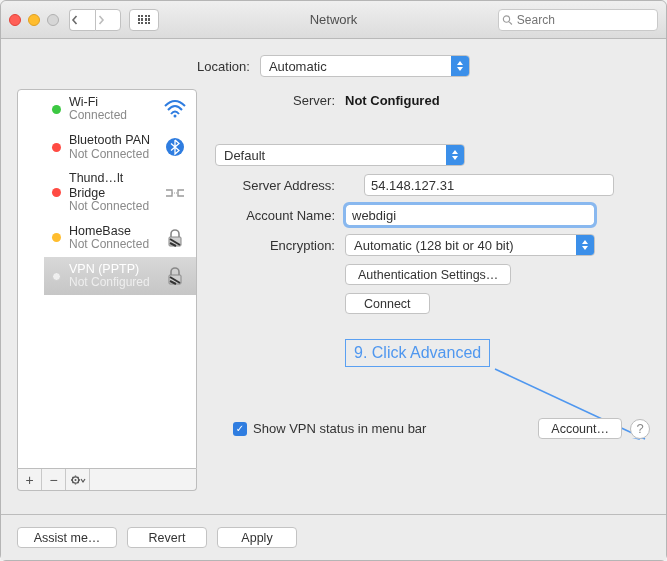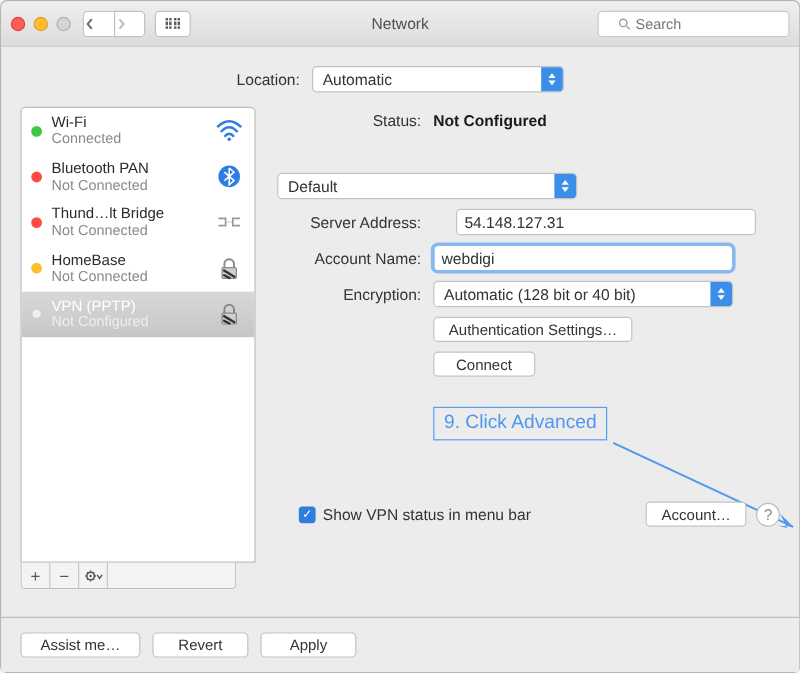--- a/index.html
+++ b/index.html
@@ -50,21 +50,21 @@
   }
   .grid-icon { display: grid; grid-template-columns: repeat(4, 2.2px); grid-gap: 1.3px; }
   .grid-icon span { width: 2.2px; height: 2.2px; background: #5a5a5a; }
   .title {
     position: absolute; left: 0; right: 0; text-align: center;
     font-size: 13px; color: #4f4f4f; pointer-events: none;
   }
   .search {
     margin-left: auto; width: 160px; height: 22px;
     background: #fff; border: 1px solid #c9c9c9; border-radius: 4px;
-    display: flex; align-items: center; padding: 0 16px; color: #aaa;
+    display: flex; align-items: center; padding: 0 3px; color: #aaa;
   }
   .search input {
     border: none; outline: none; font-size: 12px; color: #666;
     width: 100%; background: transparent;
   }
   .content { padding: 0 16px 12px 16px; }
   .location-row {
     text-align: center; padding: 16px 0 12px 0;
     display: flex; align-items: center; justify-content: center; gap: 10px;
     color: #333;
@@ -80,22 +80,22 @@
     display: flex; flex-direction: column; align-items: center; justify-content: center;
   }
   .select .cap::before, .select .cap::after {
     content: ""; width: 0; height: 0; border-left: 3.5px solid transparent;
     border-right: 3.5px solid transparent;
   }
   .select .cap::before { border-bottom: 4px solid #fff; margin-bottom: 2px; }
   .select .cap::after { border-top: 4px solid #fff; }
   .main { display: flex; gap: 18px; }
   .sidebar {
-    width: 196px; background: #fff; border: 1px solid #bdbdbd;
-    border-radius: 4px 4px 0 0; height: 380px; overflow: hidden;
+    width: 180px; background: #fff; border: 1px solid #bdbdbd;
+    border-radius: 4px 4px 0 0; height: 380px; overflow: hidden; padding-left: 26px;
   }
   .sb-item {
     display: flex; align-items: center; gap: 8px;
     padding: 5px 8px; position: relative; border: none; width: 100%;
     text-align: left; background: transparent; cursor: pointer;
   }
   .sb-item.selected { background: linear-gradient(#d8d8d8, #c6c6c6); }
   .dot { width: 9px; height: 9px; border-radius: 50%; flex-shrink: 0; }
   .dot.green { background: #3cc842; }
   .dot.red { background: #ff4b43; }
@@ -323,21 +323,21 @@
                   <line x1="7.8" y1="3.7" x2="8.5" y2="3"></line>
               </g>
               <path d="M11 5 L13 8 L15 5" fill="none" stroke="#555" stroke-width="1.2"></path>
             </svg>
           </button>
         </div>
       </div>
 
       <div class="details">
         <div class="row" style="margin-bottom:36px">
-          <div class="lab">Status:</div>
+          <div class="lab">Server:</div>
           <div class="val status-val">Not Configured</div>
         </div>
 
         <div class="row">
           <div class="val">
             <div class="select" style="width:250px">
               <span>Default</span>
               <span class="cap"></span>
             </div>
           </div>

